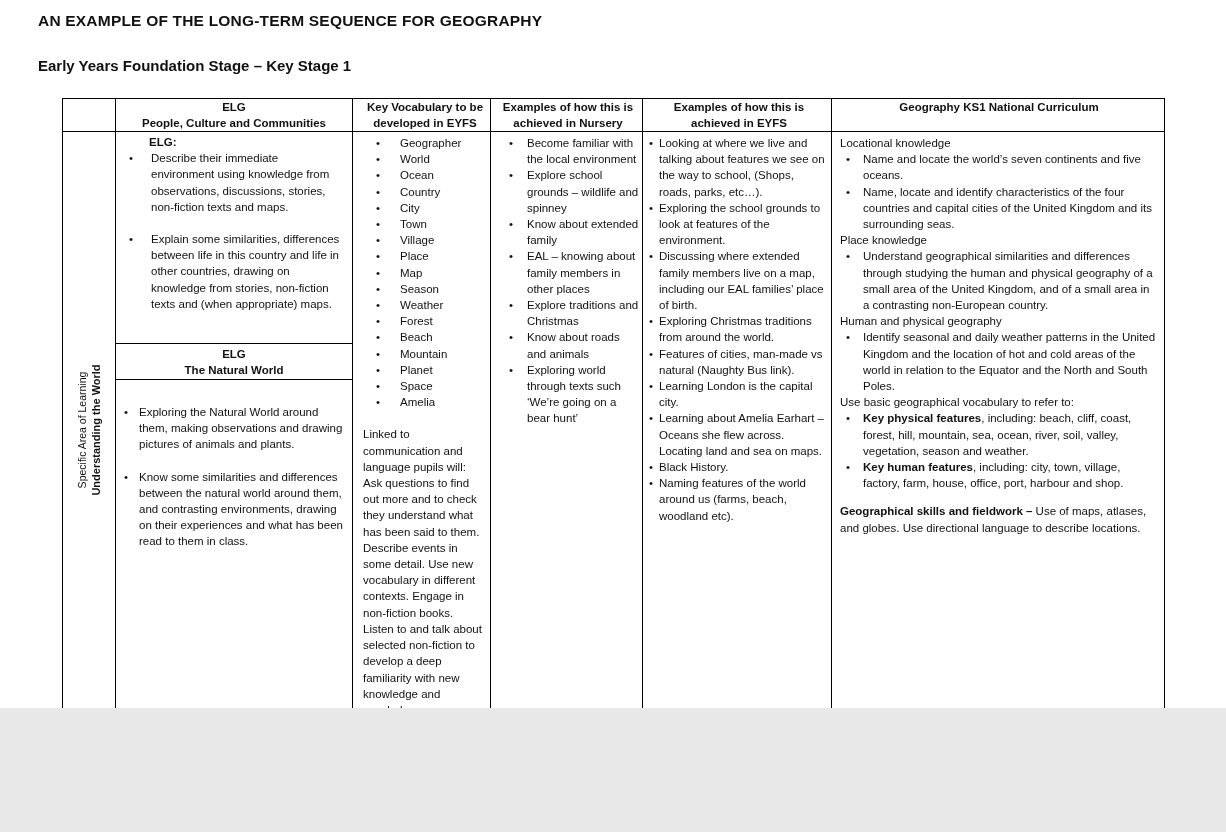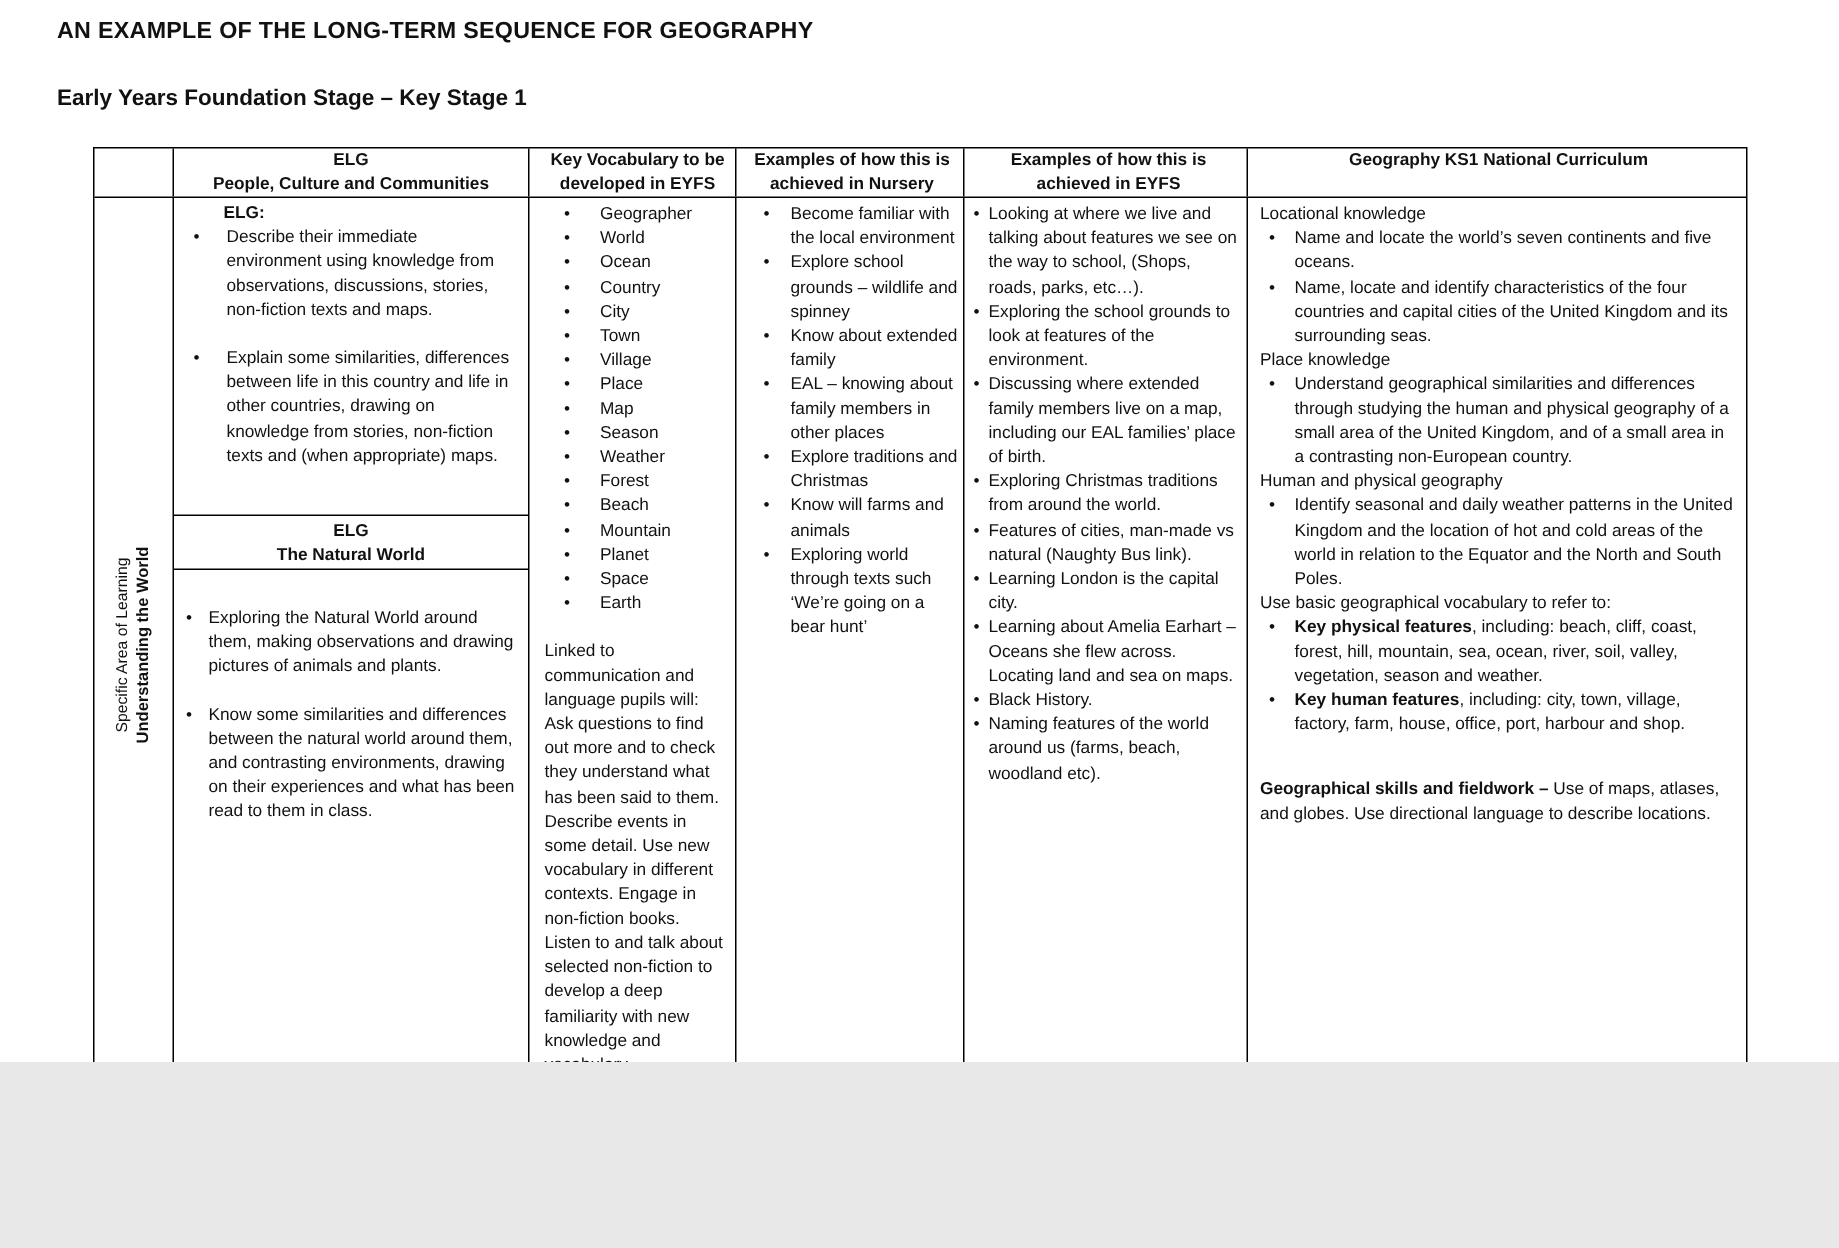--- a/index.html
+++ b/index.html
@@ -45,21 +45,21 @@
   .vw .bullet{padding-left:13px;}
   .vw .dot{width:24px;}
   .vocab-note{margin-top:16px;padding-right:1px;}
   .c3{padding:3px 3px 0 6px;}
   .c3 .dot{margin-left:12px;width:18px;}
   .c4{padding:3px 2px 0 6px;}
   .c4 .dot{width:10px;}
   .c5{padding:3px 6px 0 8px;}
   .c5 .dot{margin-left:6px;width:17px;}
   .ks1-heading{font-weight:normal;}
-  .skills{margin-top:27px;}
+  .skills{margin-top:12px;}
   b{font-weight:bold;}
 
   
   .footer-credit{position:absolute;left:466px;top:798px;width:340px;text-align:right;
                  font-size:7.5px;line-height:12px;color:#3a3a3a;}
   .logo-left{position:absolute;left:13px;top:786px;width:140px;height:46px;}
   .badge{position:absolute;left:1052px;top:786px;width:126px;height:42px;background:#fff;
          border:1.5px solid #93a2b3;border-radius:6px;box-sizing:border-box;overflow:hidden;}
   .badge-tri{position:absolute;left:2px;bottom:0;}
   .badge-logo{position:absolute;left:42px;top:8px;}
@@ -222,21 +222,21 @@
               <span class="txt">Planet</span>
             </div>
 
             <div class="bullet">
               <span class="dot">•</span>
               <span class="txt">Space</span>
             </div>
 
             <div class="bullet">
               <span class="dot">•</span>
-              <span class="txt">Earth</span>
+              <span class="txt">Amelia</span>
             </div>
           </div>
         <div class="vocab-note">Linked to communication and language pupils will: Ask questions to find out more and to check they understand what has been said to them. Describe events in some detail. Use new vocabulary in different contexts. Engage in non-fiction books. Listen to and talk about selected non-fiction to develop a deep familiarity with new knowledge and vocabulary.</div>
       </div>
 
       <div class="cell c3">
 
           <div class="bullet">
             <span class="dot">•</span>
             <span class="txt">Become familiar with the local environment</span>
@@ -257,21 +257,21 @@
             <span class="txt">EAL – knowing about family members in other places</span>
           </div>
 
           <div class="bullet">
             <span class="dot">•</span>
             <span class="txt">Explore traditions and Christmas</span>
           </div>
 
           <div class="bullet">
             <span class="dot">•</span>
-            <span class="txt">Know will farms and animals</span>
+            <span class="txt">Know about roads and animals</span>
           </div>
 
           <div class="bullet">
             <span class="dot">•</span>
             <span class="txt">Exploring world through texts such ‘We’re going on a bear hunt’</span>
           </div>
         </div>
 
       <div class="cell c4">
 

